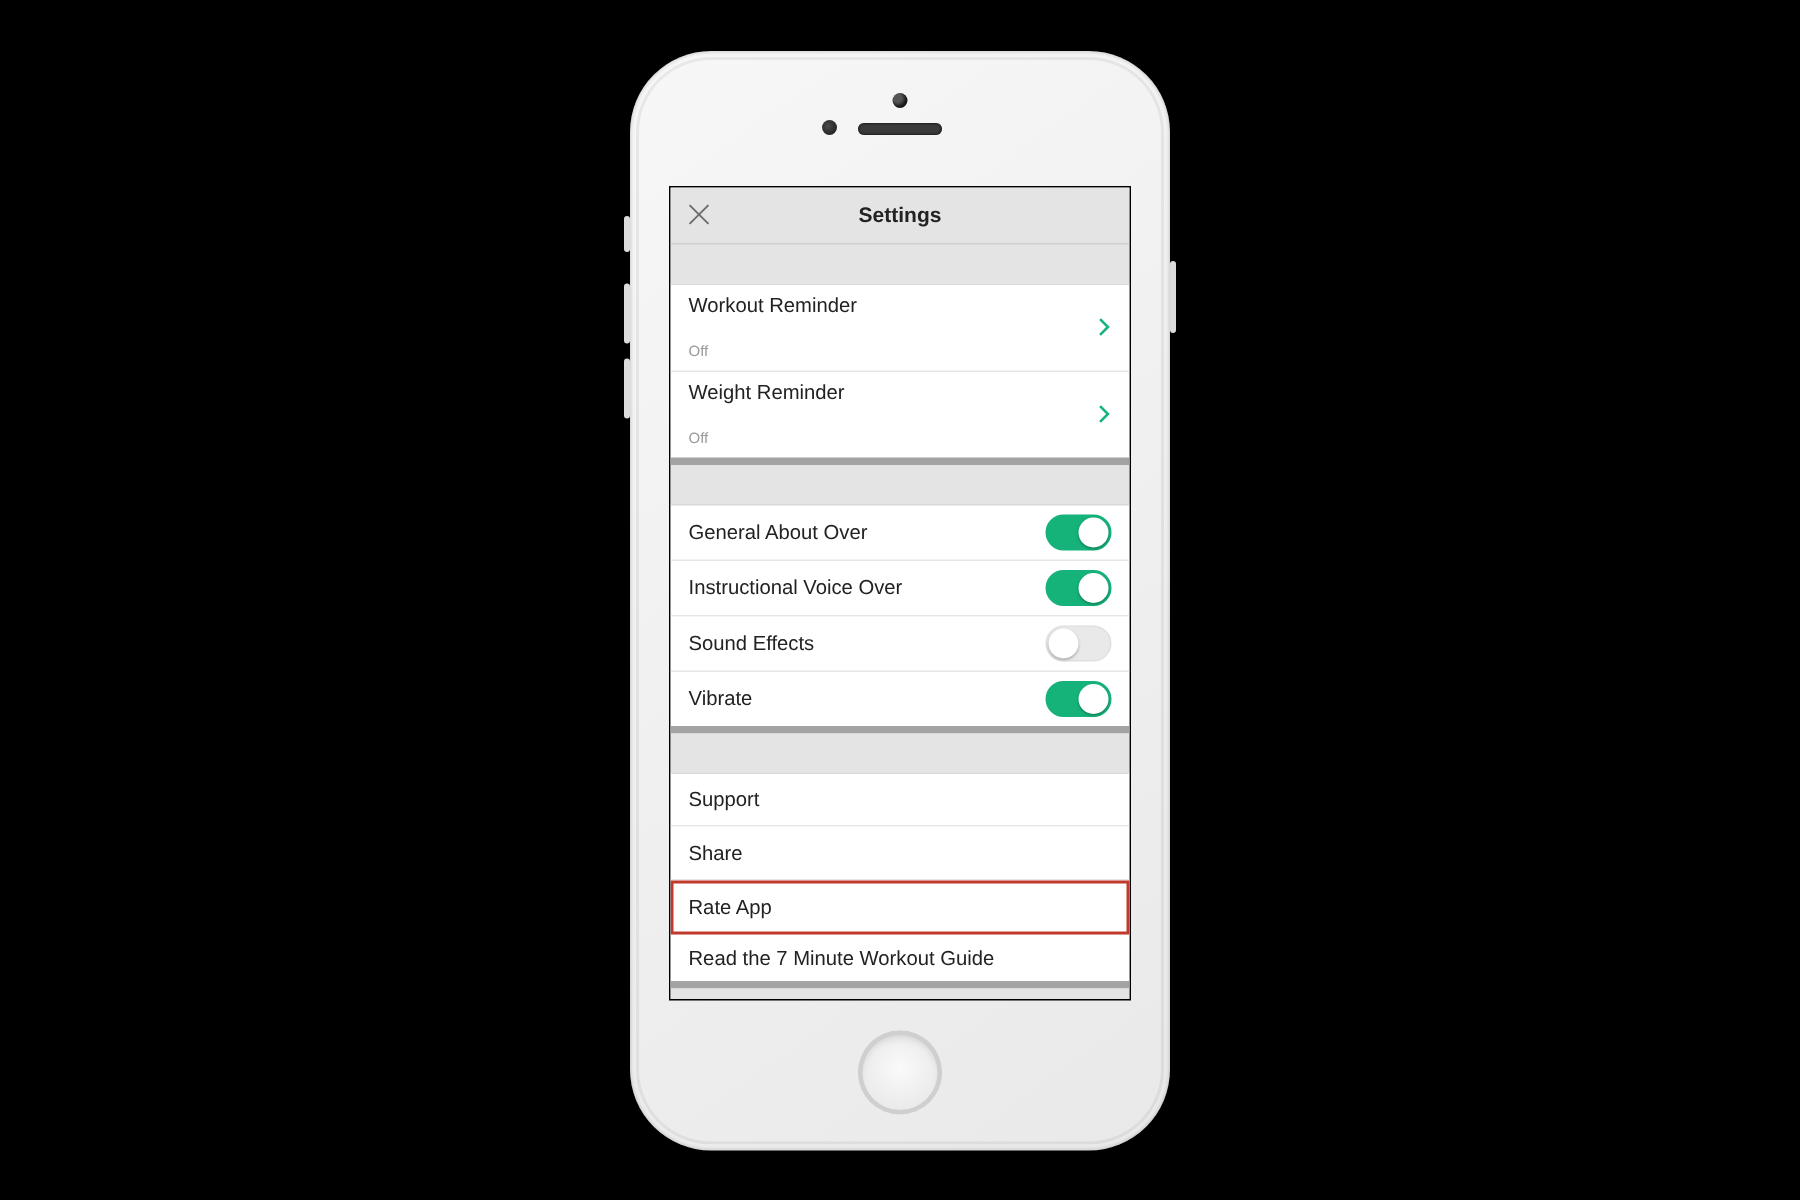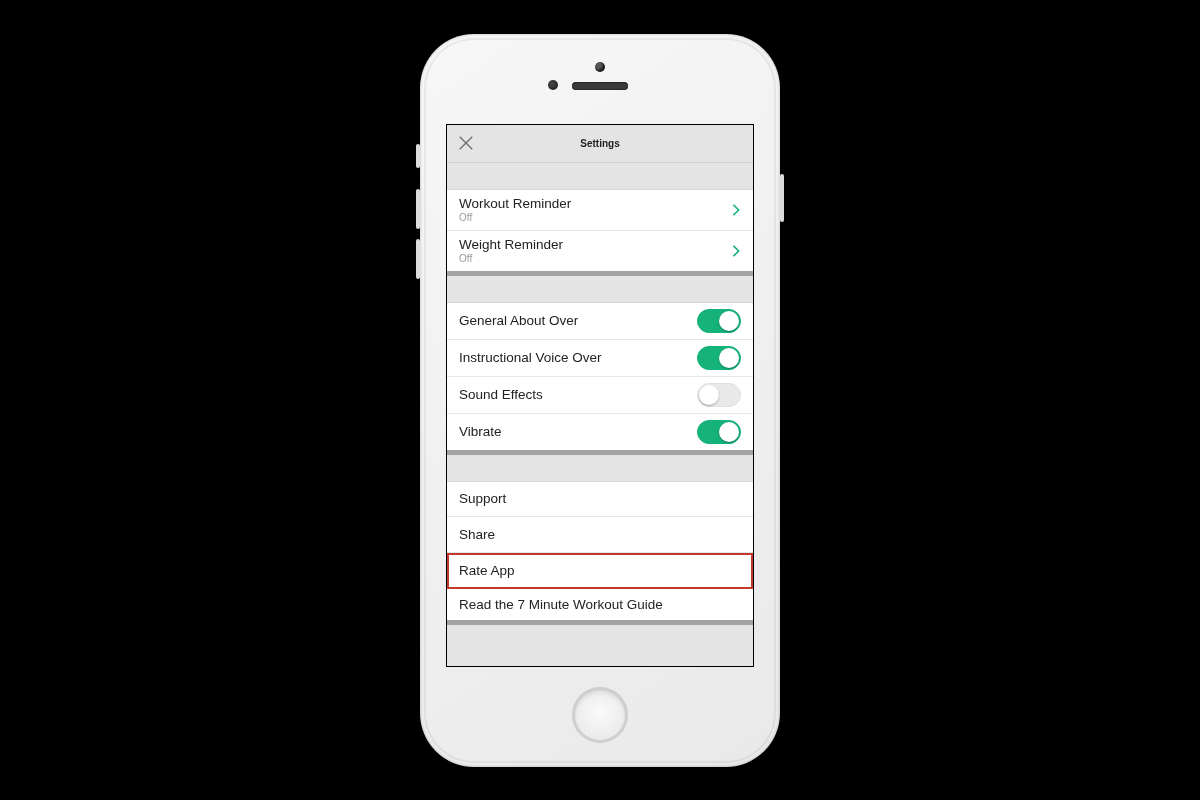--- a/index.html
+++ b/index.html
@@ -74,21 +74,21 @@
     color:#222;
   }
 
   .navbar{
     height:38px;
     background:#e4e4e4;
     border-bottom:1px solid #cfcfcf;
     display:flex;align-items:center;justify-content:center;
     position:relative;
     font-weight:600;
-    font-size:10px;
+    font-size:14px;
   }
   .navbar .close{
     position:absolute;left:10px;top:50%;transform:translateY(-50%);
     width:18px;height:18px;
     color:#6b6b6b;
   }
   .navbar .close svg{width:100%;height:100%;stroke:currentColor;}
 
   .section-gap{height:26px;background:#e4e4e4;}
 
@@ -96,21 +96,21 @@
     background:#fff;
     min-height:36px;
     border-bottom:1px solid #e6e6e6;
     padding:6px 12px;
     display:flex;align-items:center;justify-content:space-between;
   }
   .row:last-child{border-bottom:5px solid #a3a3a3;}
   .group .row:first-child{border-top:1px solid #d8d8d8;}
   .row .labels{display:flex;flex-direction:column;line-height:1.15;}
   .row .title{font-size:13.5px;color:#222;}
-  .row .sub{font-size:10px;color:#9a9a9a;margin-top:1px;}
+  .row .sub{font-size:10px;color:#9a9a9a;margin-top:18px;}
 
   .chevron{width:10px;height:14px;color:#18b480;}
   .chevron svg{width:100%;height:100%;stroke:currentColor;fill:none;stroke-width:2;}
 
   
   .toggle{
     width:44px;height:24px;border-radius:13px;position:relative;
     background:#e9e9e9;border:1px solid #e0e0e0;
     transition:.15s;
   }

